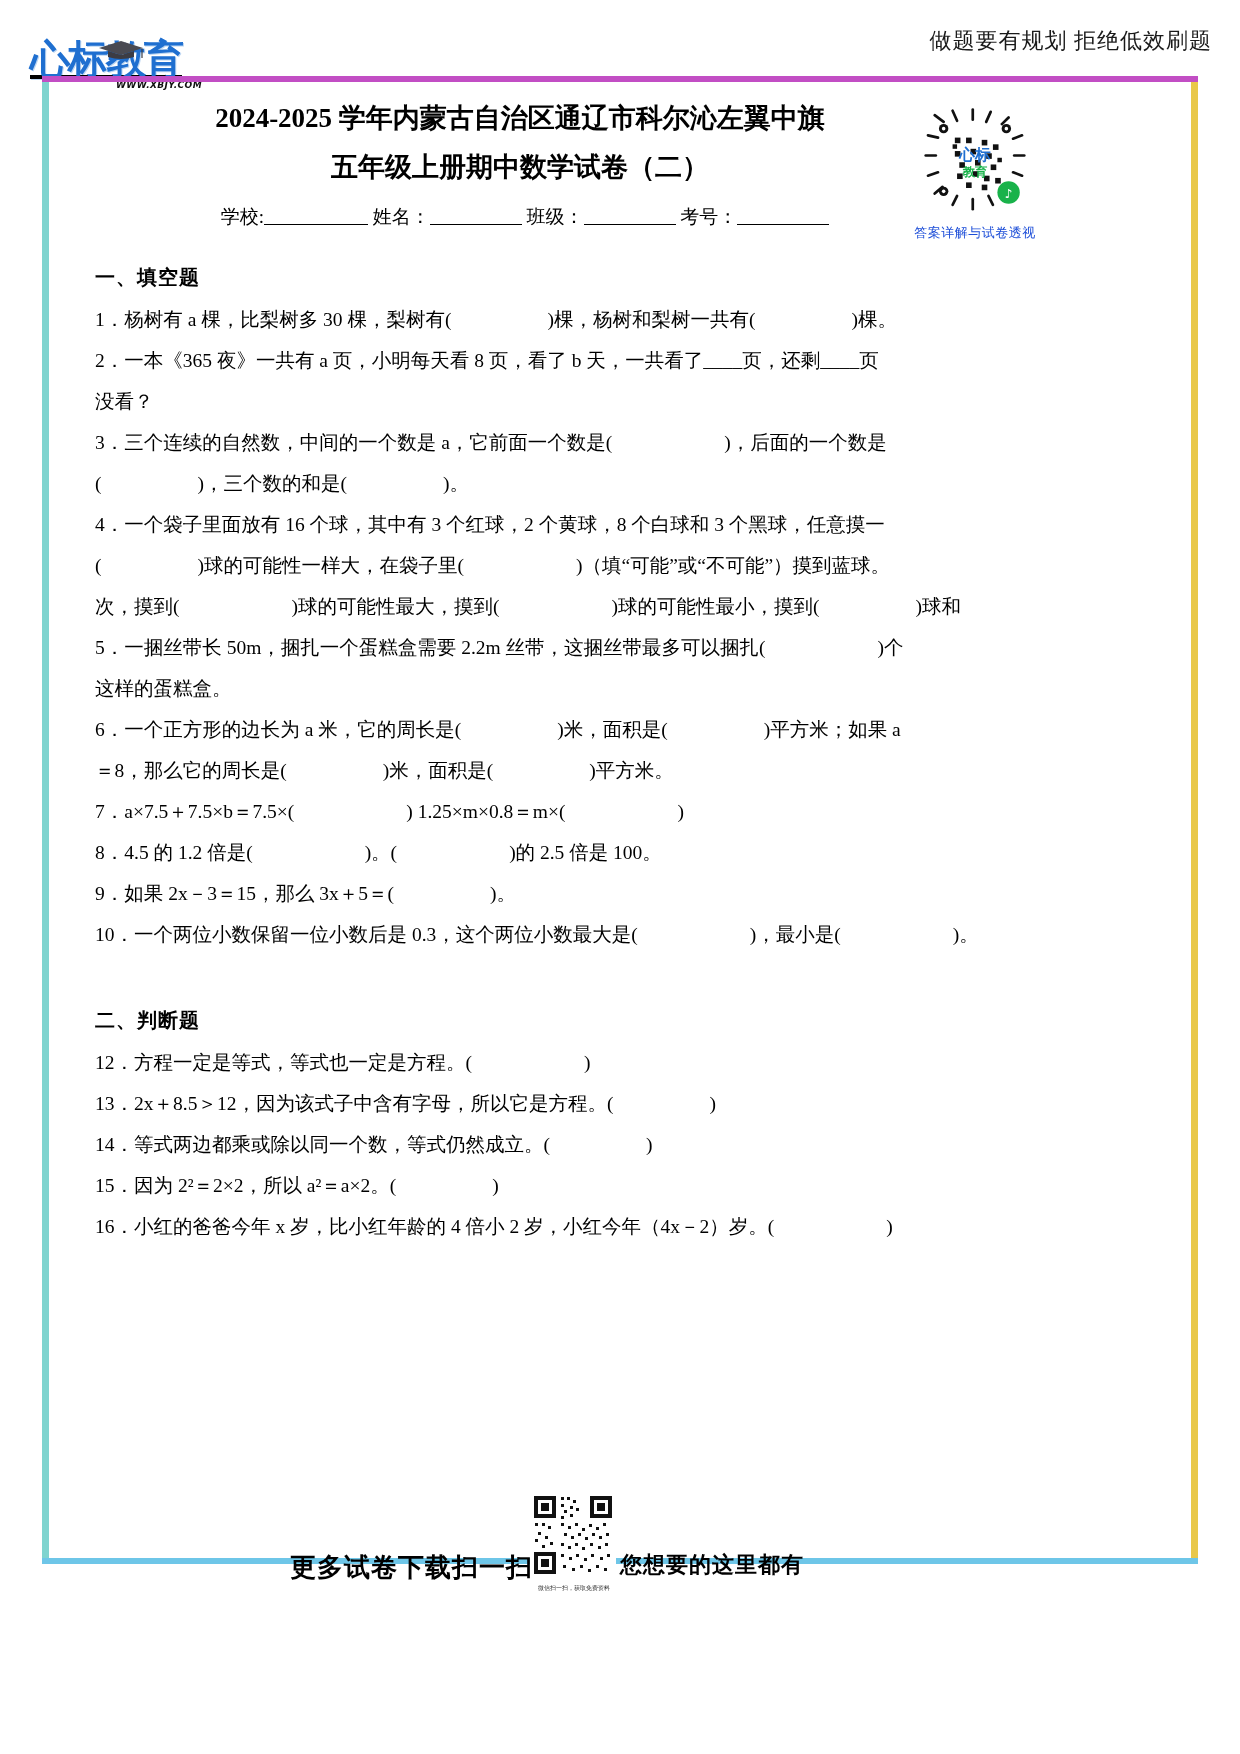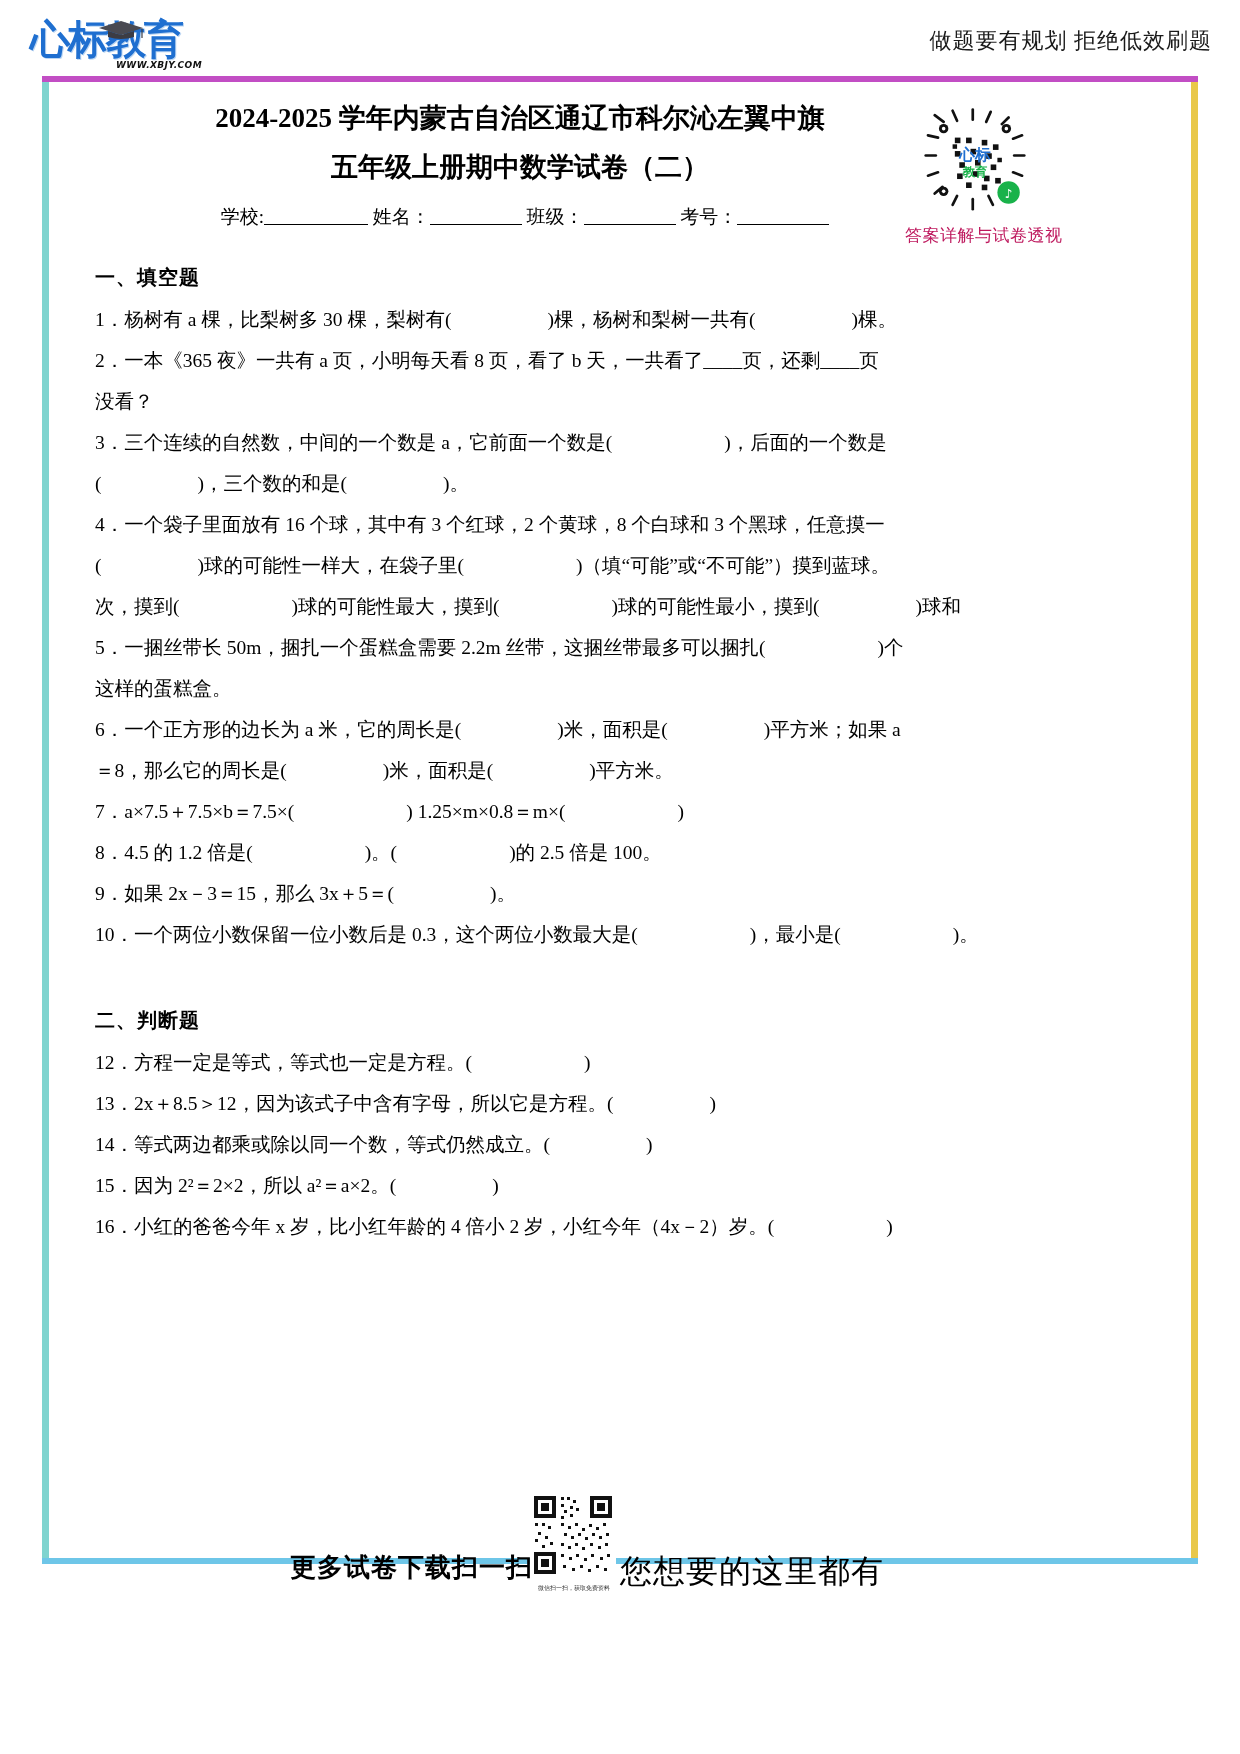--- a/index.html
+++ b/index.html
@@ -9,21 +9,21 @@
     font-family:"Liberation Serif","DejaVu Serif",serif;
     color:#000;
     position:relative;
     overflow:hidden;
   }
   
   #brandbar{
     position:absolute;left:0;top:0;width:1240px;height:84px;
   }
   .logo-wrap{
-    position:absolute;left:30px;top:16px;width:180px;height:56px;
+    position:absolute;left:30px;top:36px;width:180px;height:56px;text-decoration:underline;
   }
   .logo-text{
     font-family:"DejaVu Sans","Liberation Sans",sans-serif;
     font-weight:bold;font-size:40px;letter-spacing:-2px;
     color:#1f6fd0;line-height:46px;
     text-shadow:1px 1px 0 #bcd6f2;
   }
   .logo-url{
     position:absolute;left:86px;top:44px;
     font-family:"DejaVu Sans",sans-serif;
@@ -73,21 +73,21 @@
     vertical-align:-2px;
   }
   .ul-s{width:92px;}
   .ul-m{width:104px;}
   
   #qrblock{
     position:absolute;left:905px;top:104px;width:140px;text-align:center;
   }
   .qr-img{width:112px;height:112px;margin:0 auto;display:block;}
   .qr-cap{
-    font-size:17px;margin-top:8px;color:#be185d;white-space:nowrap;
+    font-size:13px;margin-top:8px;color:#1d4ed8;white-space:nowrap;
     letter-spacing:.5px;
   }
   
   .sec-head{
     font-weight:bold;font-size:20px;margin-top:34px;margin-bottom:8px;
     font-family:"DejaVu Sans","Liberation Sans",sans-serif;
     letter-spacing:1px;
   }
   .q{
     font-size:19.5px;line-height:41px;margin:0;
@@ -109,21 +109,21 @@
     position:absolute;left:528px;top:4px;width:92px;text-align:center;
     font-size:6px;color:#333;font-family:"DejaVu Sans",sans-serif;
     line-height:8px;
   }
   .foot-text-l{
     position:absolute;left:290px;top:-30px;
     font-size:26px;font-weight:bold;letter-spacing:1px;
   }
   .foot-text-r{
     position:absolute;left:620px;top:-30px;
-    font-size:32px;font-weight:normal;letter-spacing:1px;
+    font-size:22px;font-weight:bold;letter-spacing:1px;
   }
 </style>
 </head>
 <body>
 
 <div id="brandbar">
   <div class="logo-wrap">
     <div class="logo-text" style="color: rgb(31, 111, 208);">心标教育</div>
     <svg class="logo-cap" viewBox="0 0 46 20">
       <polygon points="23,1 45,8 23,15 1,8" fill="#4a4a52"></polygon>

